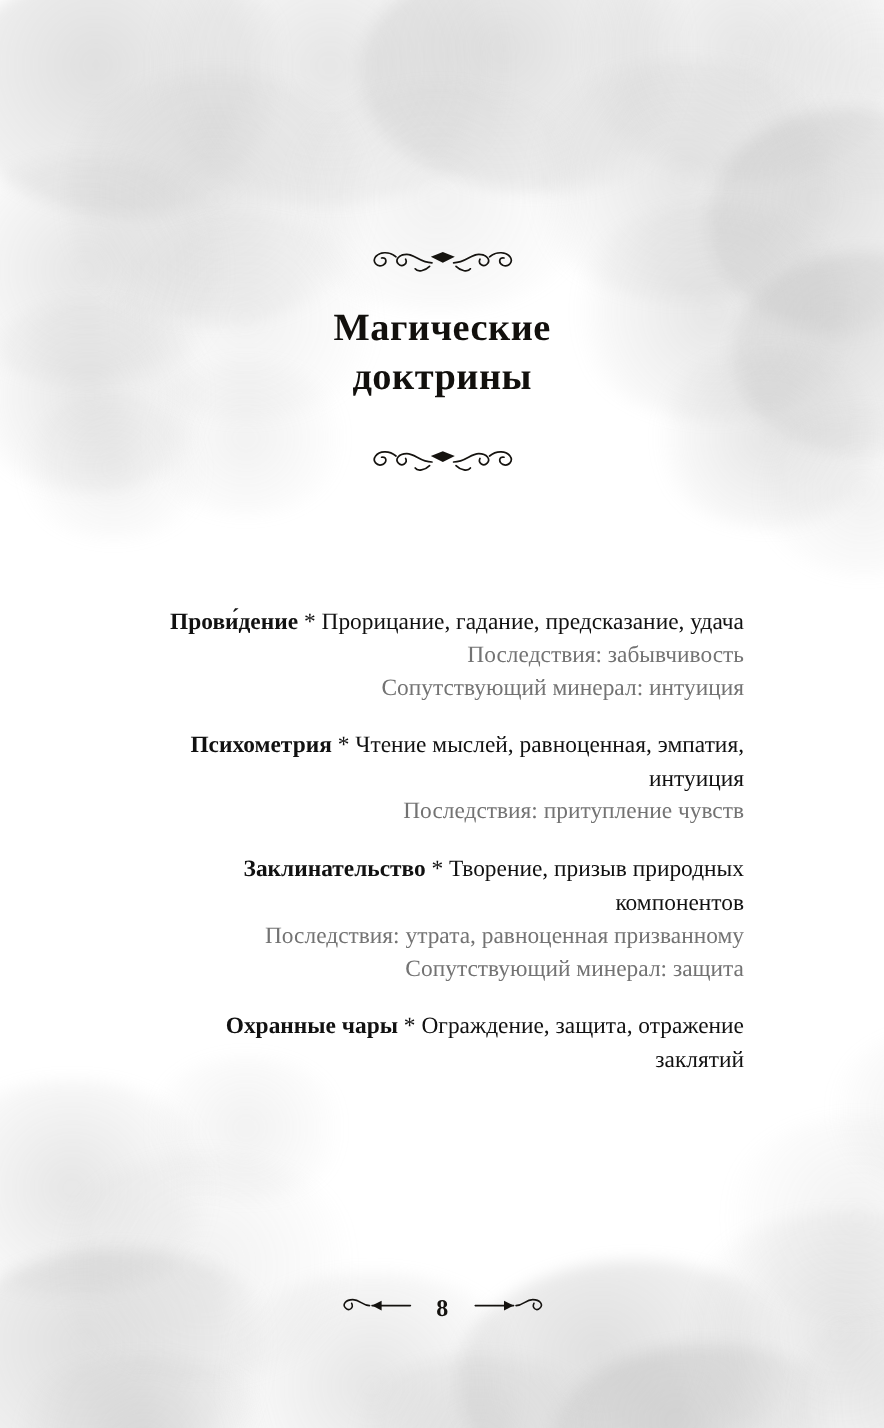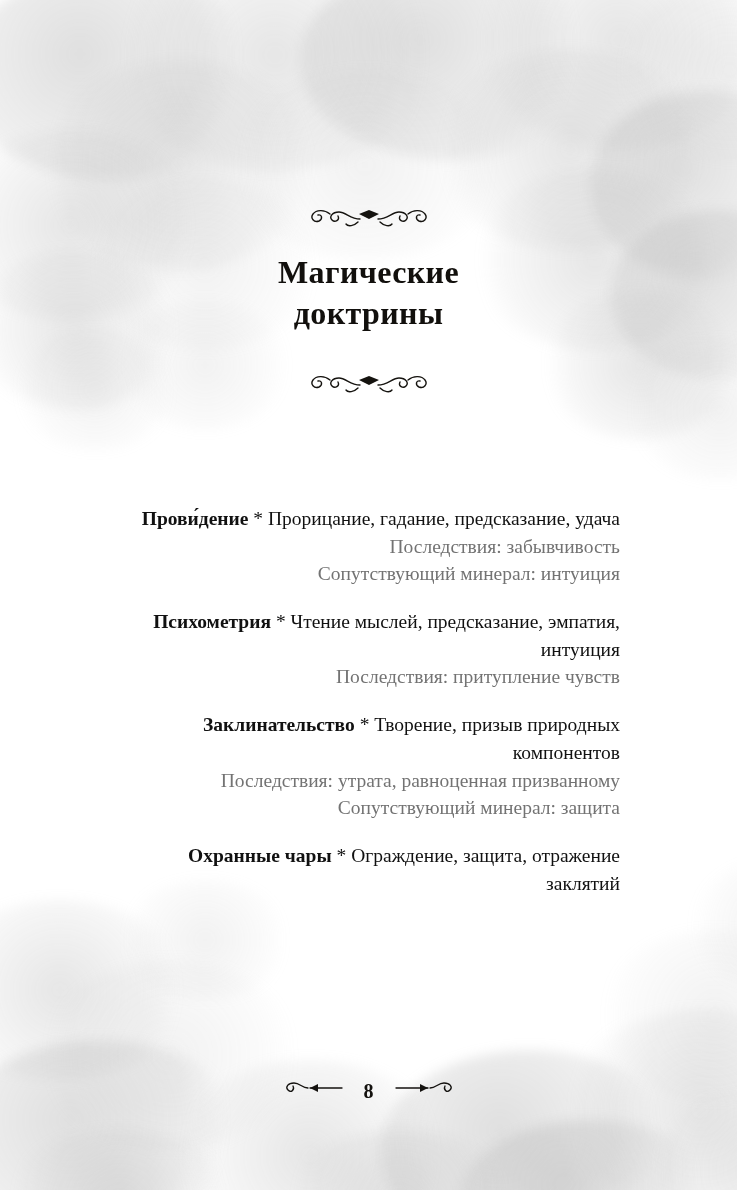--- a/index.html
+++ b/index.html
@@ -260,21 +260,21 @@
           <span class="entry-desc">Прорицание, гадание, предсказание, удача</span>
         </div>
         <div class="entry-line">Последствия: забывчивость</div>
         <div class="entry-line">Сопутствующий минерал: интуиция</div>
       </div>
 
       <div class="entry">
         <div class="entry-head">
           <span class="entry-name">Психометрия</span>
           <span class="entry-sep">*</span>
-          <span class="entry-desc">Чтение мыслей, предсказание, эмпатия, интуиция</span>
+          <span class="entry-desc">Чтение мыслей, равноценная, эмпатия, интуиция</span>
         </div>
         <div class="entry-line">Последствия: притупление чувств</div>
       </div>
 
       <div class="entry">
         <div class="entry-head">
           <span class="entry-name">Заклинательство</span>
           <span class="entry-sep">*</span>
           <span class="entry-desc">Творение, призыв природных компонентов</span>
         </div>

